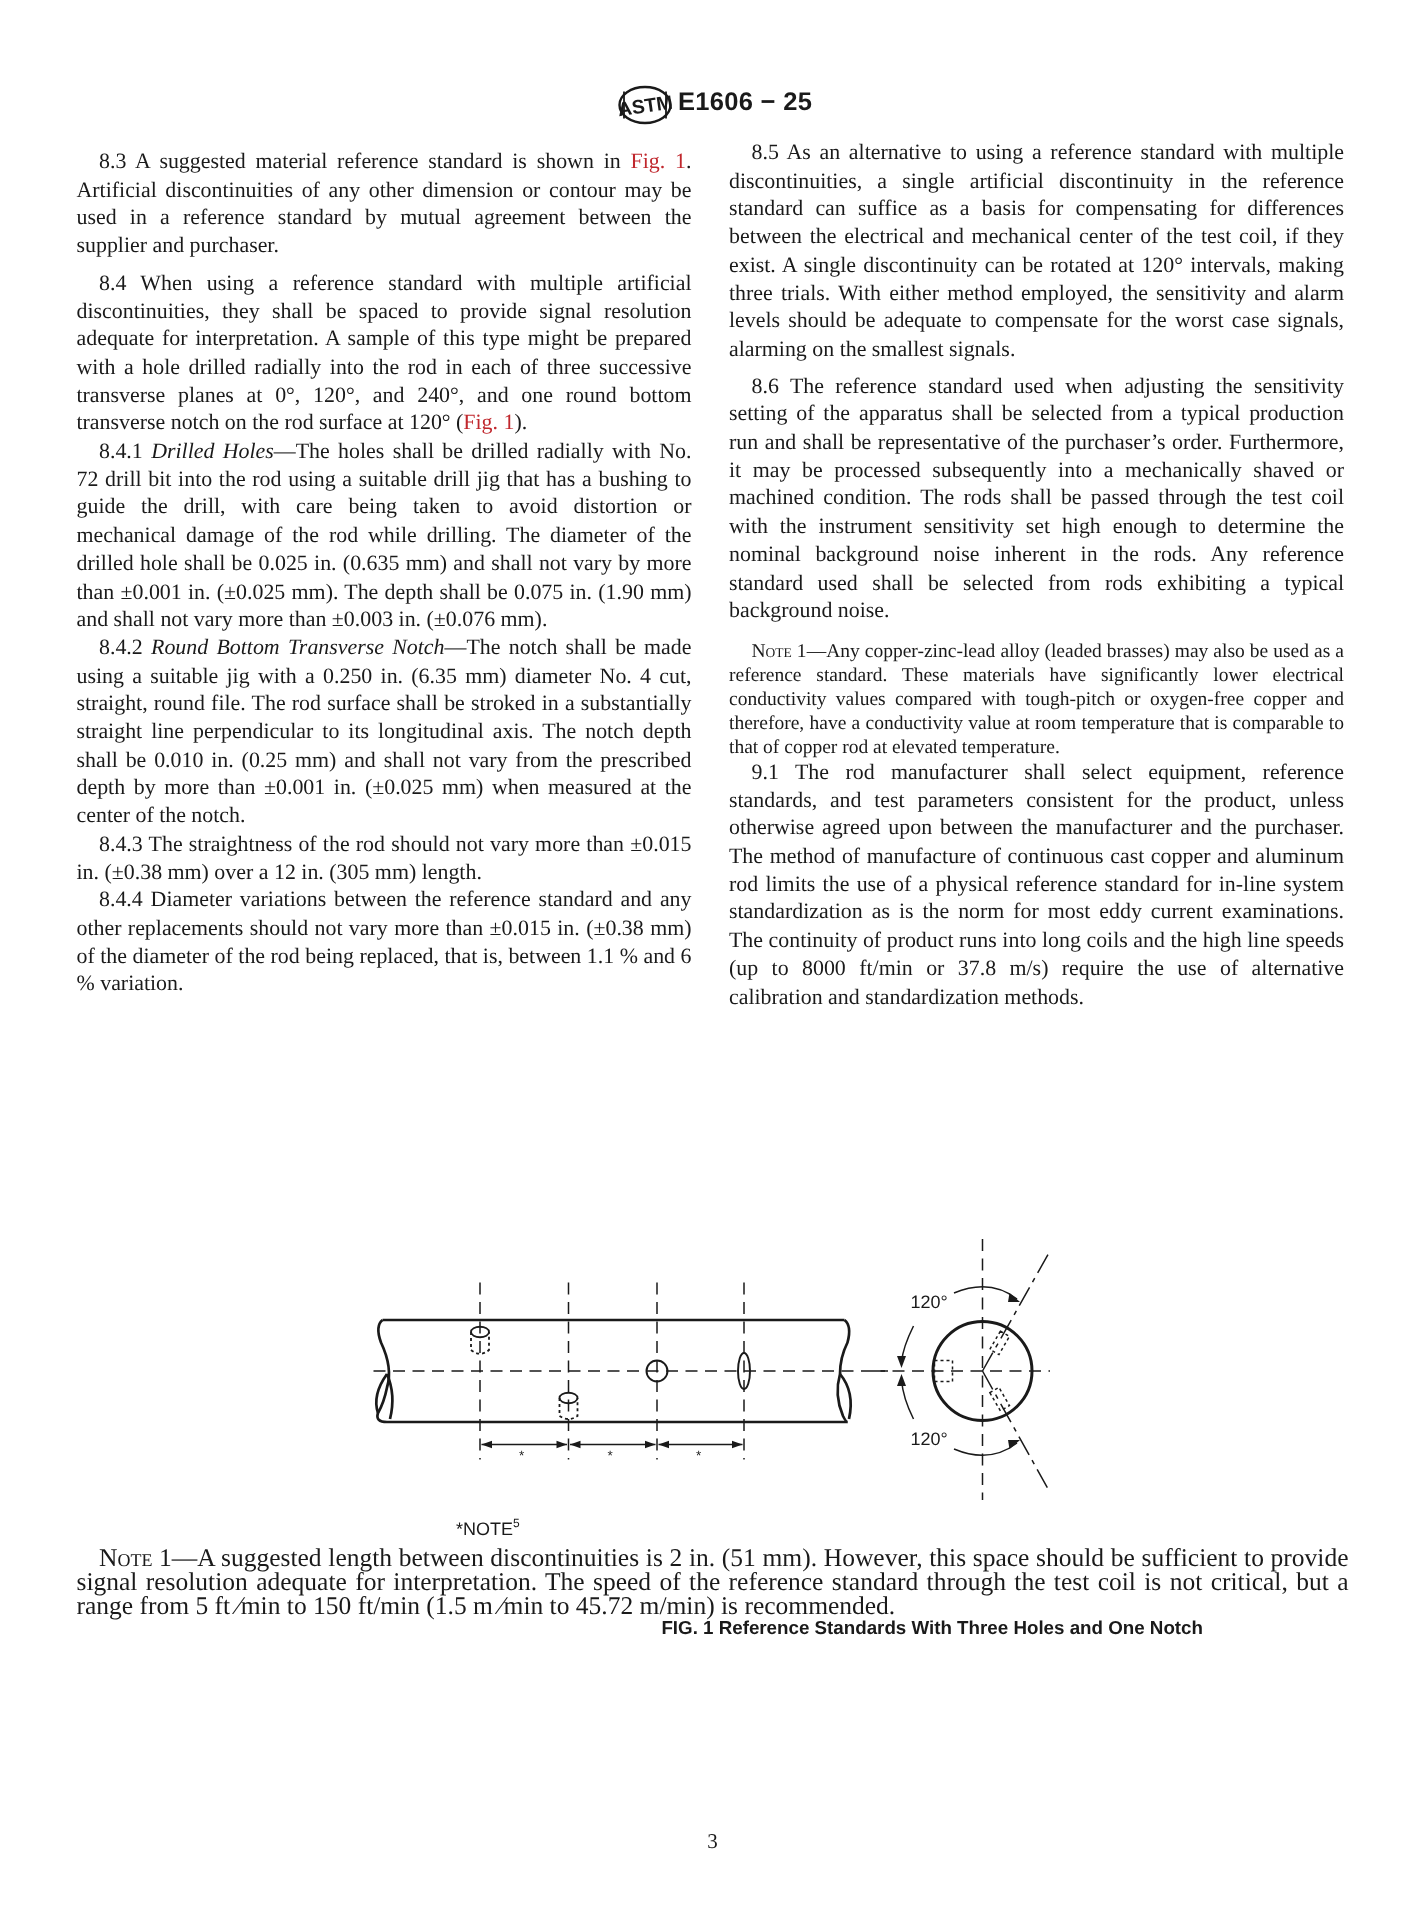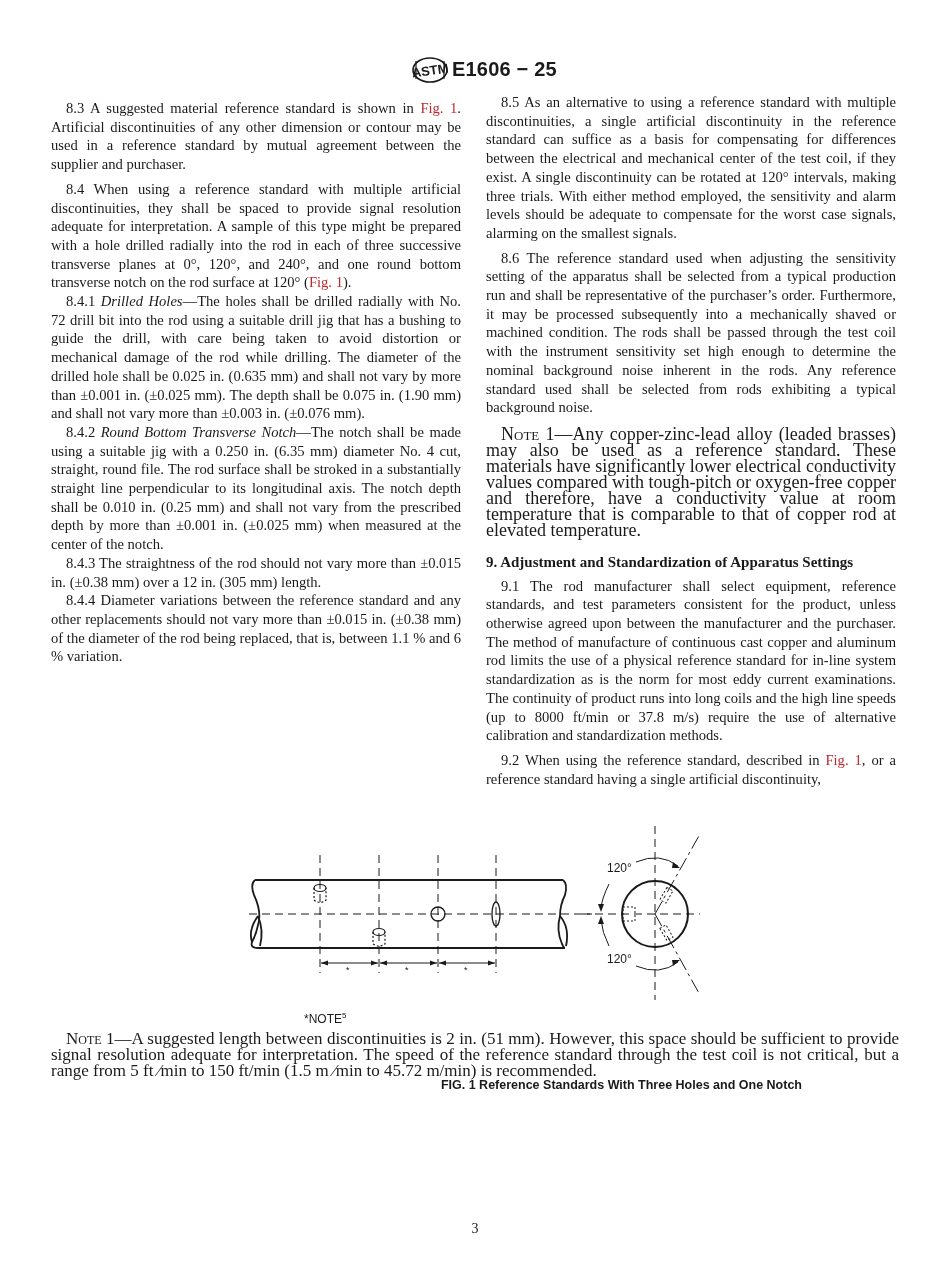--- a/index.html
+++ b/index.html
@@ -2,32 +2,32 @@
 <html><head>
 <meta charset="utf-8">
 <style>
   html, body { margin: 0; padding: 0; background: #ffffff; }
   body { width: 950px; height: 1272px; position: relative; overflow: hidden; color: #1a1a1a; }
   .serif { font-family: "Liberation Serif", "DejaVu Serif", serif; }
   .sans { font-family: "Liberation Sans", "DejaVu Sans", sans-serif; }
 
   .header { position: absolute; top: 56px; left: 0; width: 950px; height: 30px; }
   .header .logo { position: absolute; left: 410px; top: 0px; width: 40px; height: 28px; }
-  .header .doc-id { position: absolute; left: 452px; top: 2px; font-size: 20px; font-weight: bold; letter-spacing: 0.2px; }
+  .header .doc-id { position: absolute; left: 452px; top: 2px; font-size: 17px; font-weight: bold; letter-spacing: 0.2px; }
 
   .col { position: absolute; font-size: 14.6px; line-height: 18.7px; text-align: justify; }
   .col-left { left: 51px; top: 93px; width: 410px; }
   .col-right { left: 486px; top: 93px; width: 410px; }
   .col p { margin: 0; text-indent: 15px; }
   .col p.gap { margin-top: 6px; }
   .col p.flush { text-indent: 0; }
   .link { color: #c0272d; margin-top: 16px; }
   em { font-style: italic; }
 
-  .note { font-size: 18px; line-height: 16px; text-indent: 15px; margin-top: 9px !important; }
+  .note { font-size: 13px; line-height: 16px; text-indent: 15px; margin-top: 9px !important; }
   .smallcaps { font-variant: small-caps; }
 
   .section-heading { font-weight: bold; font-size: 15px; text-indent: 0 !important; margin-top: 15px !important; margin-bottom: 5px !important; text-align: left; }
 
   .figure { position: absolute; left: 0; top: 0; width: 950px; height: 1272px; pointer-events: none; }
   .figure svg { position: absolute; left: 0; top: 0; }
   .fig-note { position: absolute; left: 51px; top: 1031px; width: 848px; font-size: 17px; line-height: 16px; text-align: justify; }
   .fig-note .lead { text-indent: 15px; }
   .fig-caption { position: absolute; left: 0; top: 1078px; width: 802px; text-align: right; font-size: 12.5px; font-weight: bold; }
   .page-num { position: absolute; left: 0; top: 1221px; width: 950px; text-align: center; font-size: 14px; }
@@ -50,23 +50,21 @@
   <p><span>8.4.1  </span><em>Drilled Holes</em><span>—The holes shall be drilled radially with No. 72 drill bit into the rod using a suitable drill jig that has a bushing to guide the drill, with care being taken to avoid distortion or mechanical damage of the rod while drilling. The diameter of the drilled hole shall be 0.025 in. (0.635 mm) and shall not vary by more than ±0.001 in. (±0.025 mm). The depth shall be 0.075 in. (1.90 mm) and shall not vary more than ±0.003 in. (±0.076 mm).</span></p>
   <p><span>8.4.2  </span><em>Round Bottom Transverse Notch</em><span>—The notch shall be made using a suitable jig with a 0.250 in. (6.35 mm) diameter No. 4 cut, straight, round file. The rod surface shall be stroked in a substantially straight line perpendicular to its longitudinal axis. The notch depth shall be 0.010 in. (0.25 mm) and shall not vary from the prescribed depth by more than ±0.001 in. (±0.025 mm) when measured at the center of the notch.</span></p>
   <p>8.4.3  The straightness of the rod should not vary more than ±0.015 in. (±0.38 mm) over a 12 in. (305 mm) length.</p>
   <p>8.4.4  Diameter variations between the reference standard and any other replacements should not vary more than ±0.015 in. (±0.38 mm) of the diameter of the rod being replaced, that is, between 1.1 % and 6 % variation.</p>
 </div>
 
 <div class="col col-right serif">
   <p>8.5  As an alternative to using a reference standard with multiple discontinuities, a single artificial discontinuity in the reference standard can suffice as a basis for compensating for differences between the electrical and mechanical center of the test coil, if they exist. A single discontinuity can be rotated at 120° intervals, making three trials. With either method employed, the sensitivity and alarm levels should be adequate to compensate for the worst case signals, alarming on the smallest signals.</p>
   <p class="gap">8.6  The reference standard used when adjusting the sensitivity setting of the apparatus shall be selected from a typical production run and shall be representative of the purchaser’s order. Furthermore, it may be processed subsequently into a mechanically shaved or machined condition. The rods shall be passed through the test coil with the instrument sensitivity set high enough to determine the nominal background noise inherent in the rods. Any reference standard used shall be selected from rods exhibiting a typical background noise.</p>
   <p class="note"><span class="smallcaps">Note 1</span><span>—Any copper-zinc-lead alloy (leaded brasses) may also be used as a reference standard. These materials have significantly lower electrical conductivity values compared with tough-pitch or oxygen-free copper and therefore, have a conductivity value at room temperature that is comparable to that of copper rod at elevated temperature.</span></p>
-  <p class="section-heading">9.  Adjustment and Standardization of Apparatus Settings</p>
   <p>9.1  The rod manufacturer shall select equipment, reference standards, and test parameters consistent for the product, unless otherwise agreed upon between the manufacturer and the purchaser. The method of manufacture of continuous cast copper and aluminum rod limits the use of a physical reference standard for in-line system standardization as is the norm for most eddy current examinations. The continuity of product runs into long coils and the high line speeds (up to 8000 ft/min or 37.8 m/s) require the use of alternative calibration and standardization methods.</p>
-  <p class="gap"><span>9.2  When using the reference standard, described in </span><span class="link">Fig. 1</span><span>, or a reference standard having a single artificial discontinuity,</span></p>
 </div>
 
 <div class="figure">
   <svg width="950" height="1272" viewBox="0 0 950 1272">
     <g stroke="#1a1a1a" fill="none">
 
       <g stroke-width="1.8">
         <line x1="255" y1="880" x2="563" y2="880"></line>
         <line x1="258" y1="948" x2="565" y2="948"></line>
 

